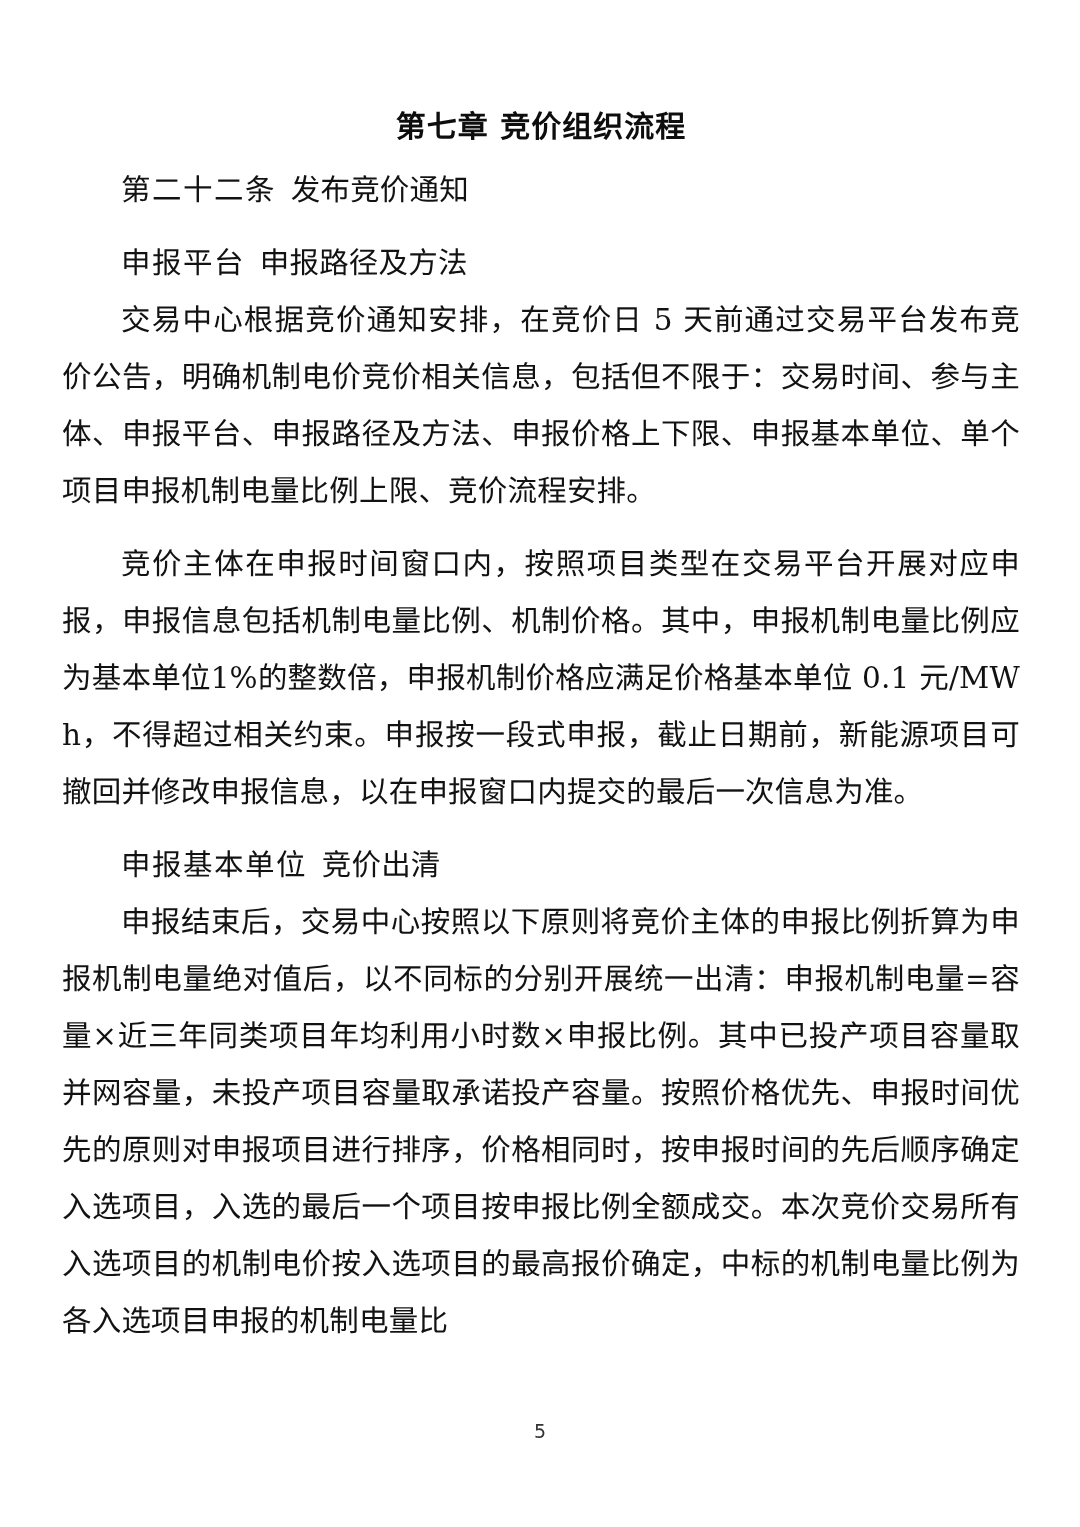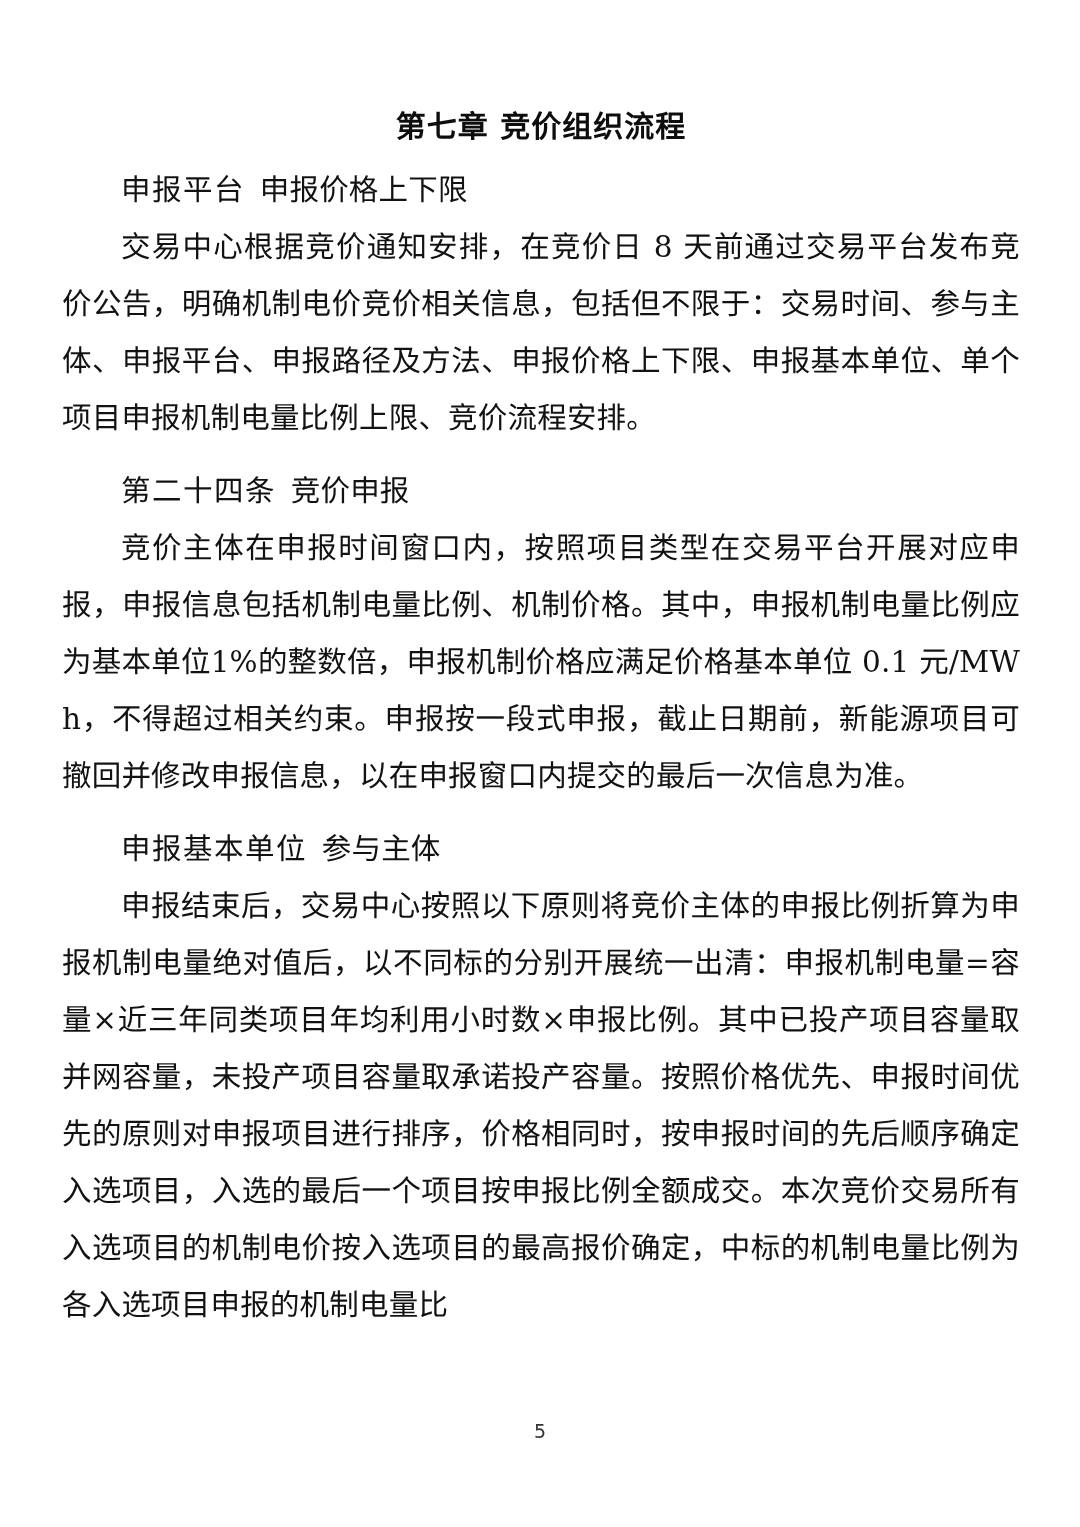--- a/index.html
+++ b/index.html
@@ -83,34 +83,34 @@
 </head>
 <body>
 
 <div class="page">
 
   <div class="content">
 
     <h1 class="doc-title">第七章 竞价组织流程</h1>
 
     <div class="body-block">
+      <p class="heading-para"><span class="art-no">第二十二条</span><span class="art-title">发布竞价通知</span></p>
     </div>
 
     <div class="body-block">
-      <p class="heading-para"><span class="art-no">申报平台</span><span class="art-title">申报价格上下限</span></p>
-      <p class="para">交易中心根据竞价通知安排，在竞价日 8 天前通过交易平台发布竞价公告，明确机制电价竞价相关信息，包括但不限于：交易时间、参与主体、申报平台、申报路径及方法、申报价格上下限、申报基本单位、单个项目申报机制电量比例上限、竞价流程安排。</p>
+      <p class="heading-para"><span class="art-no">申报平台</span><span class="art-title">申报路径及方法</span></p>
+      <p class="para">交易中心根据竞价通知安排，在竞价日 5 天前通过交易平台发布竞价公告，明确机制电价竞价相关信息，包括但不限于：交易时间、参与主体、申报平台、申报路径及方法、申报价格上下限、申报基本单位、单个项目申报机制电量比例上限、竞价流程安排。</p>
     </div>
 
     <div class="body-block">
-      <p class="heading-para"><span class="art-no">第二十四条</span><span class="art-title">竞价申报</span></p>
       <p class="para">竞价主体在申报时间窗口内，按照项目类型在交易平台开展对应申报，申报信息包括机制电量比例、机制价格。其中，申报机制电量比例应为基本单位1%的整数倍，申报机制价格应满足价格基本单位 0.1 元/MWh，不得超过相关约束。申报按一段式申报，截止日期前，新能源项目可撤回并修改申报信息，以在申报窗口内提交的最后一次信息为准。</p>
     </div>
 
     <div class="body-block">
-      <p class="heading-para"><span class="art-no">申报基本单位</span><span class="art-title">参与主体</span></p>
+      <p class="heading-para"><span class="art-no">申报基本单位</span><span class="art-title">竞价出清</span></p>
       <p class="para">申报结束后，交易中心按照以下原则将竞价主体的申报比例折算为申报机制电量绝对值后，以不同标的分别开展统一出清：申报机制电量=容量×近三年同类项目年均利用小时数×申报比例。其中已投产项目容量取并网容量，未投产项目容量取承诺投产容量。按照价格优先、申报时间优先的原则对申报项目进行排序，价格相同时，按申报时间的先后顺序确定入选项目，入选的最后一个项目按申报比例全额成交。本次竞价交易所有入选项目的机制电价按入选项目的最高报价确定，中标的机制电量比例为各入选项目申报的机制电量比</p>
     </div>
 
   </div>
 
   <div class="page-number">5</div>
 
 </div>
 
 </body></html>

